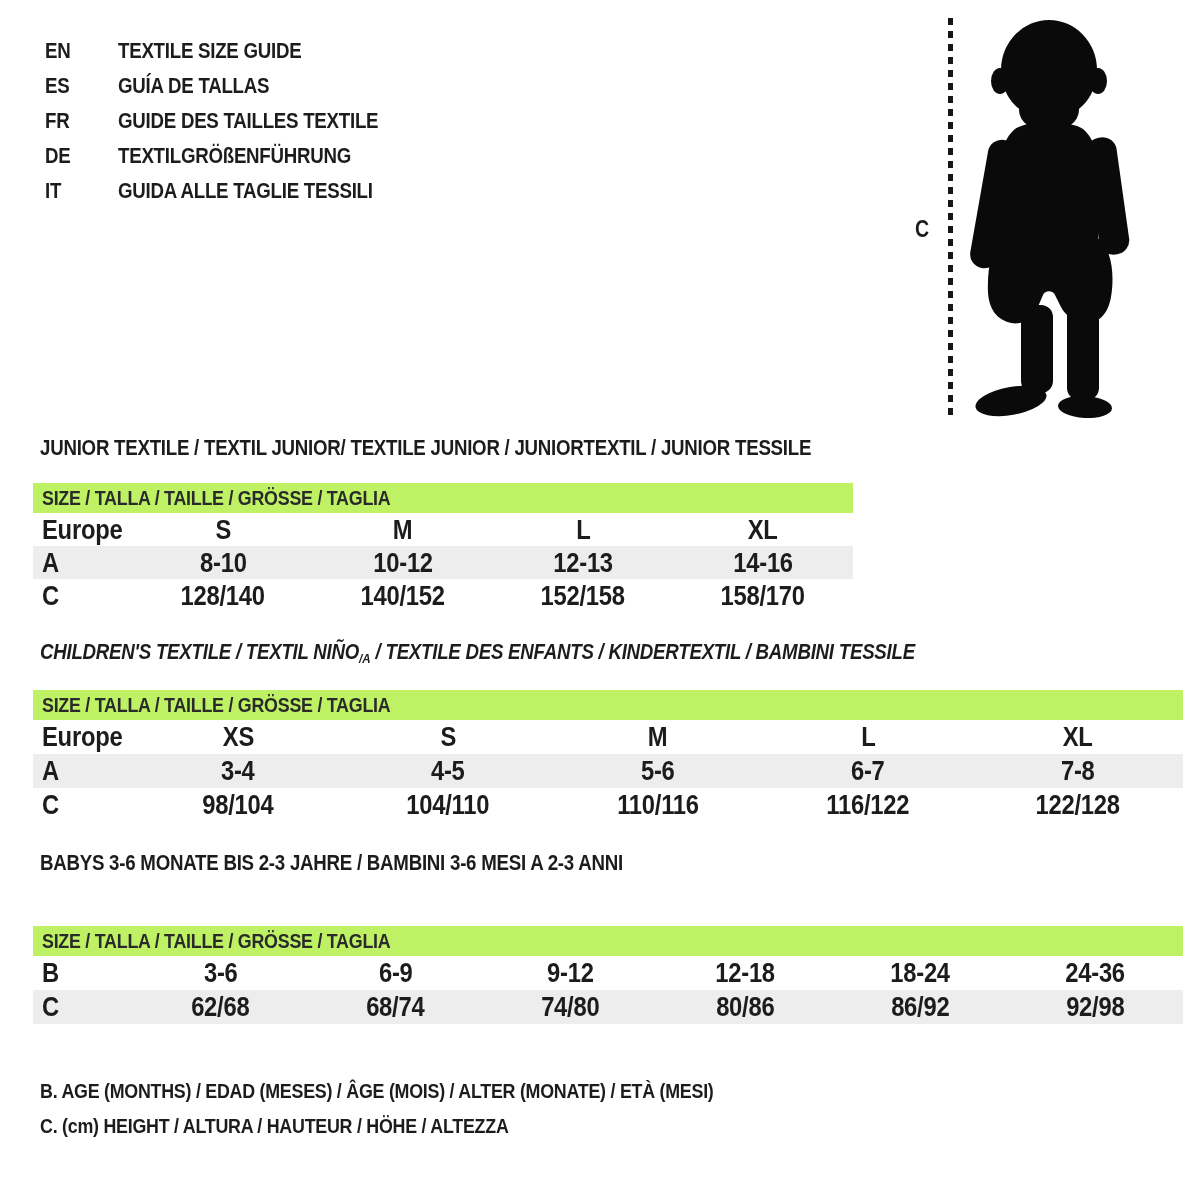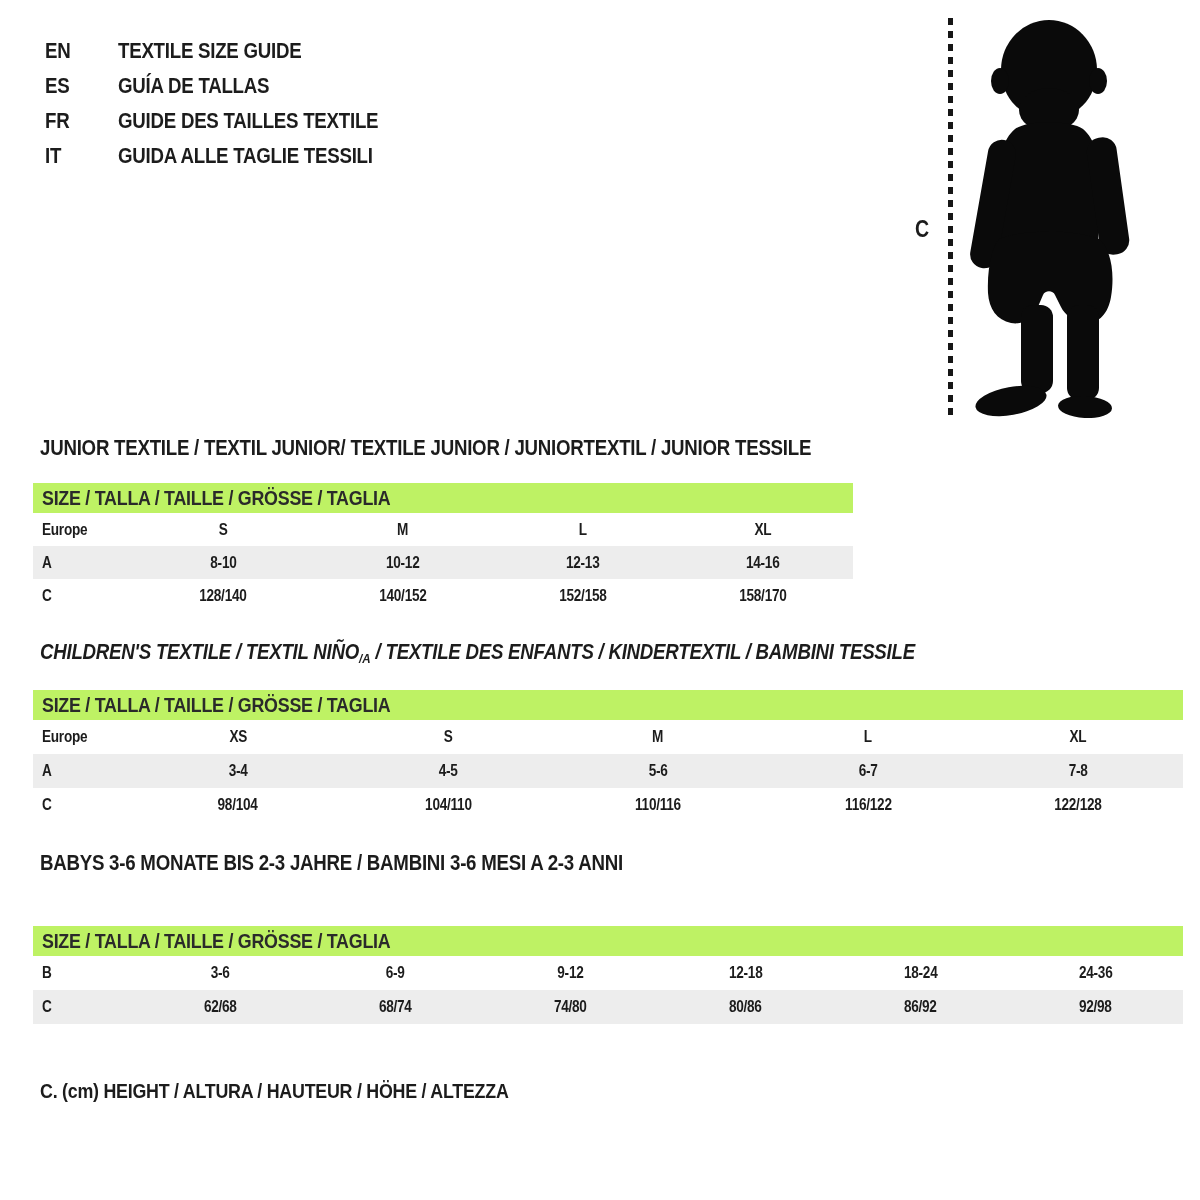--- a/index.html
+++ b/index.html
@@ -36,21 +36,21 @@
   #junior-table   { left:33px; top:483px; width:820px; }
   #children-table { left:33px; top:690px; width:1150px; }
   #babies-table   { left:33px; top:926px; width:1150px; }
   .tbl-head {
     height:30px; background:#bef264; display:flex; align-items:center;
     padding-left:9px; font-size:21px; color:#2a2a2a;
   }
   .tbl-row  { display:grid; align-items:center; height:33px; }
   #children-table .tbl-row, #babies-table .tbl-row { height:34px; }
   .tbl-row.stripe { background:#ededed; }
-  .tbl-cell { display:flex; justify-content:center; align-items:center; font-size:16px; }
+  .tbl-cell { display:flex; justify-content:center; align-items:center; font-size:28px; }
   .tbl-cell.first { justify-content:flex-start; padding-left:9px; }
 
   
   .legend { position:absolute; left:40px; top:1073px; font-size:21px; }
   .legend-line { height:35px; display:flex; align-items:center; }
 </style>
 </head>
 <body>
 
 <div class="canvas">
@@ -60,20 +60,24 @@
       <span class="cond">EN</span>
       <span class="cond">TEXTILE SIZE GUIDE</span>
     </div>
     <div class="lang-row">
       <span class="cond">ES</span>
       <span class="cond">GUÍA DE TALLAS</span>
     </div>
     <div class="lang-row">
       <span class="cond">FR</span>
       <span class="cond">GUIDE DES TAILLES TEXTILE</span>
+    </div>
+    <div class="lang-row">
+      <span class="cond">DE</span>
+      <span class="cond">TEXTILGRÖßENFÜHRUNG</span>
     </div>
     <div class="lang-row">
       <span class="cond">IT</span>
       <span class="cond">GUIDA ALLE TAGLIE TESSILI</span>
     </div>
   </div>
 
   <div class="measure-line"></div>
   <div class="measure-label cond">C</div>
   <svg class="baby-svg" viewBox="0 0 172 402" xmlns="http://www.w3.org/2000/svg">
@@ -274,17 +278,20 @@
           </div>
           <div class="tbl-cell">
             <span class="cond-c">92/98</span>
           </div>
         </div>
       </div>
   </div>
 
   <div class="legend">
     <div class="legend-line">
+        <span class="cond">B. AGE (MONTHS) / EDAD (MESES) / ÂGE (MOIS) / ALTER (MONATE) / ETÀ (MESI)</span>
+      </div>
+    <div class="legend-line">
         <span class="cond">C. (cm) HEIGHT / ALTURA / HAUTEUR / HÖHE / ALTEZZA</span>
       </div>
   </div>
 
 </div>
 
 </body></html>

